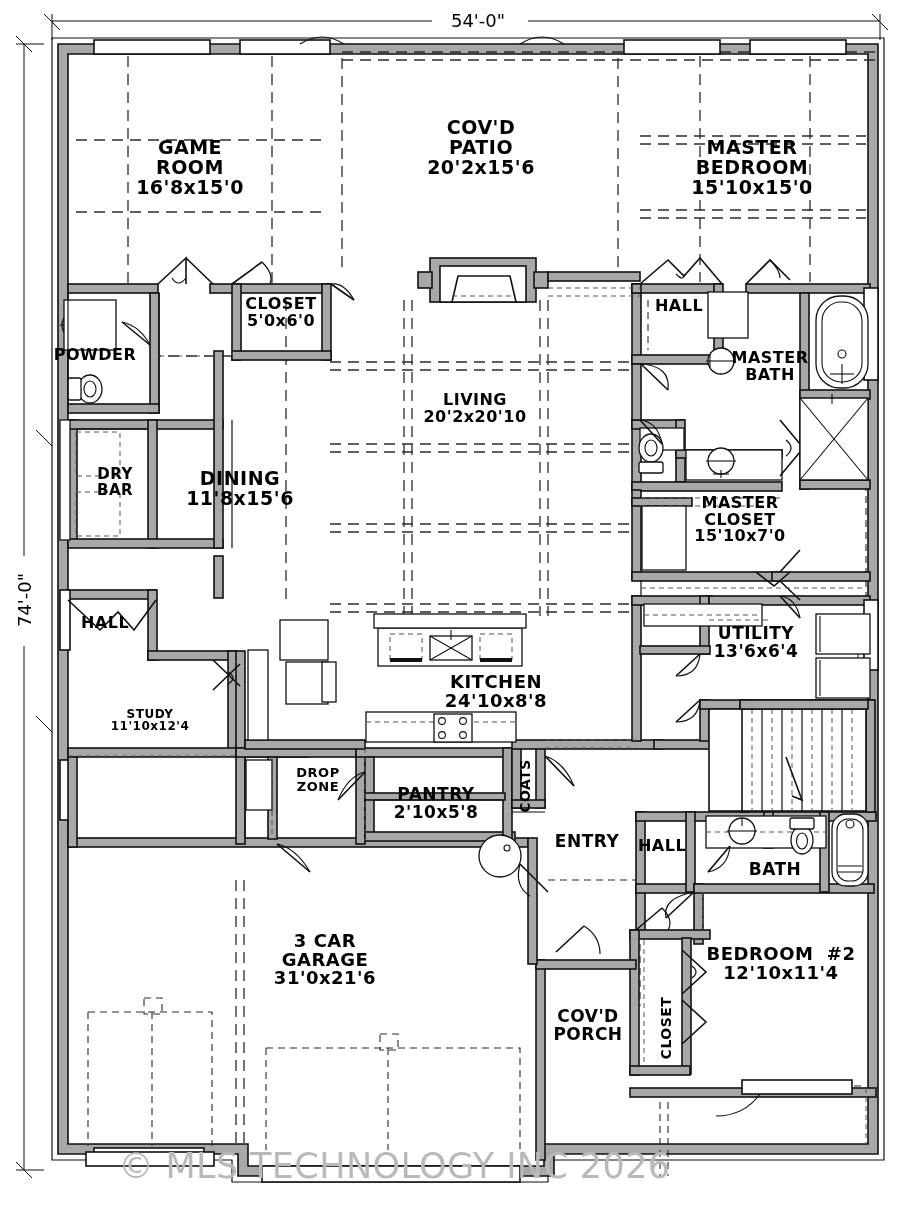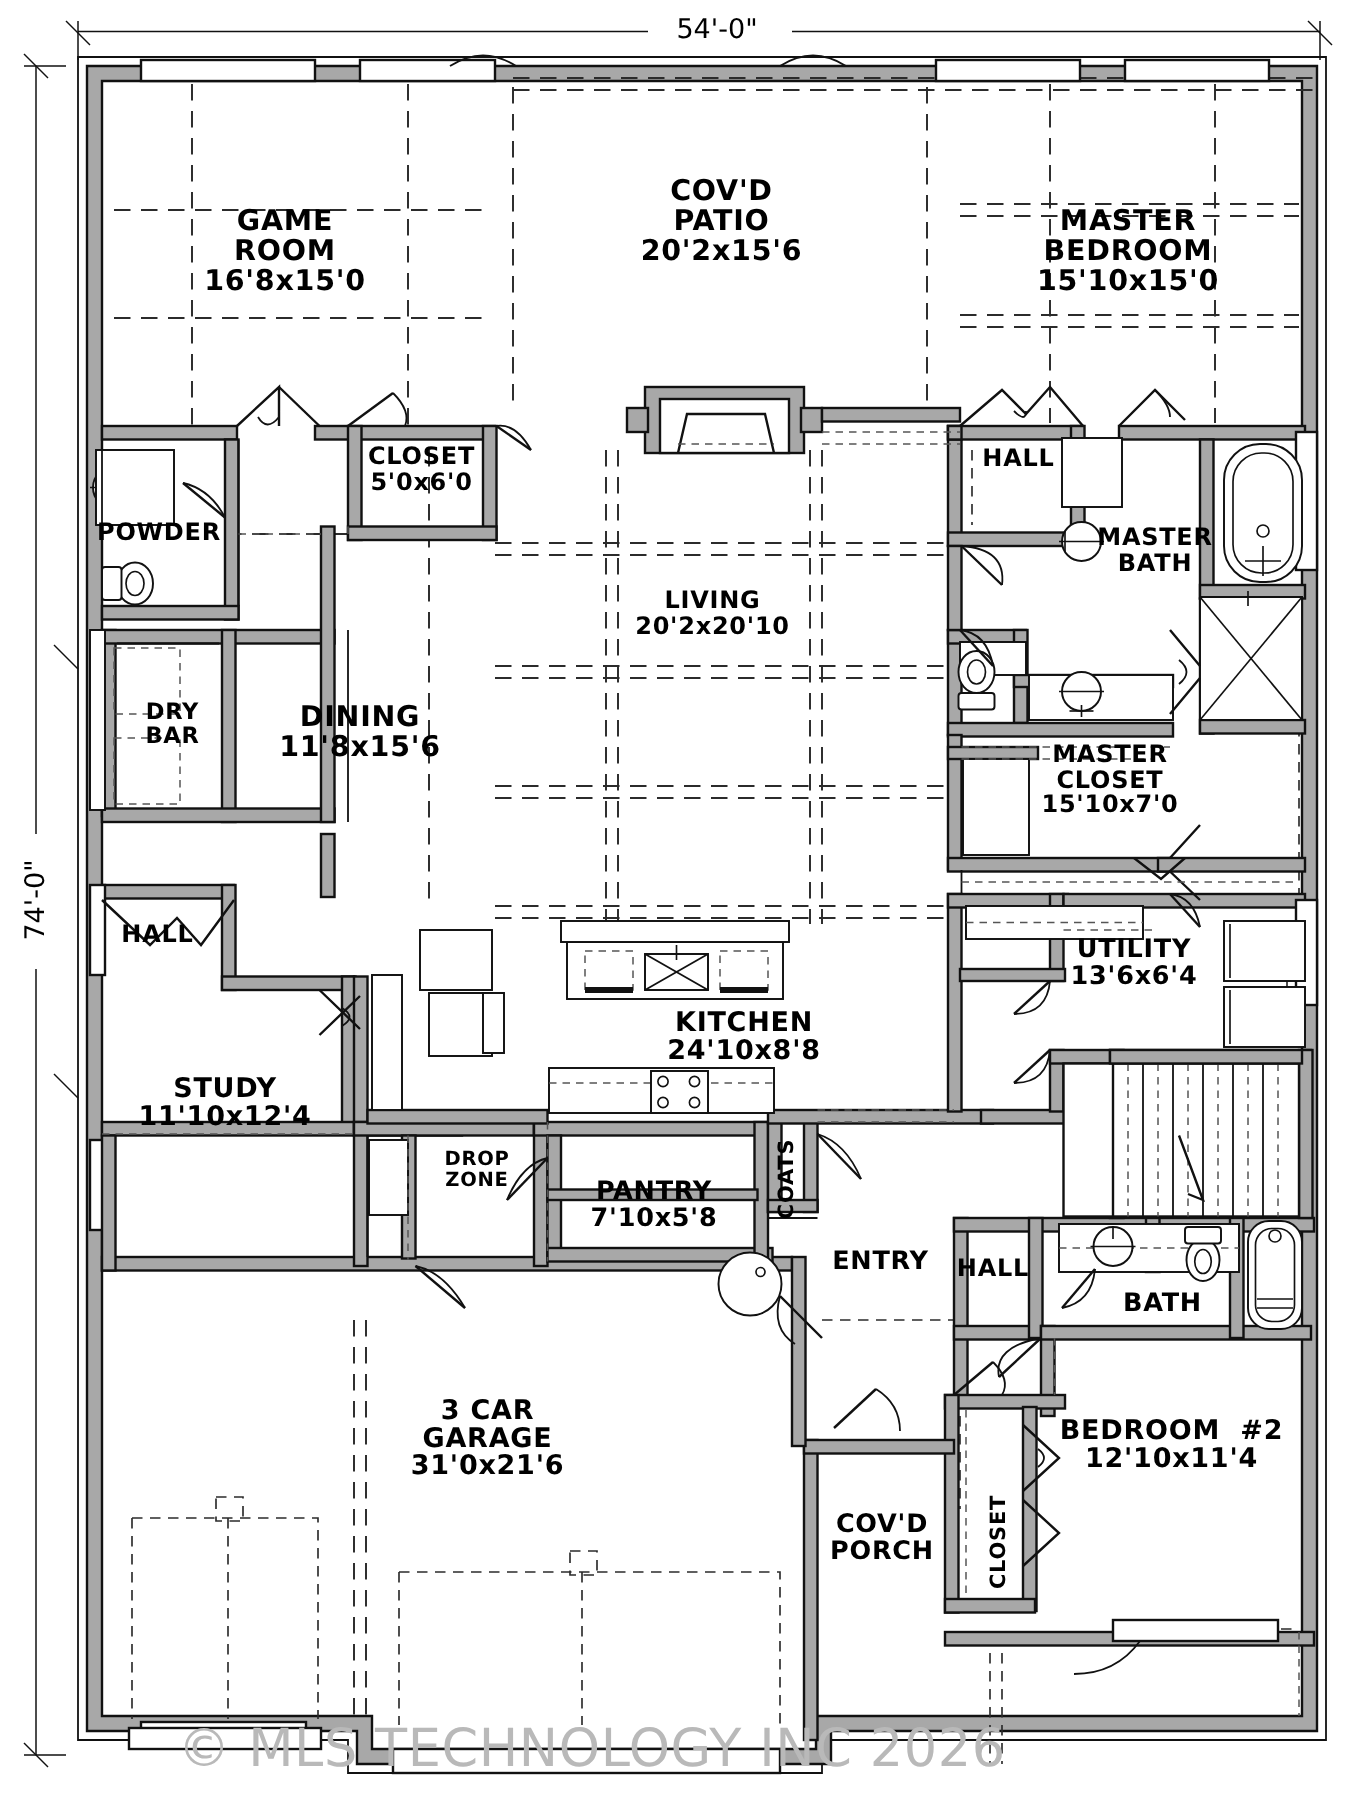--- a/index.html
+++ b/index.html
@@ -515,33 +515,33 @@
     <line class="dsh3" x1="272" y1="757" x2="272" y2="840"></line>
     <line class="dsh3" x1="866" y1="1088" x2="866" y2="1144"></line>
   </g>
 </svg>
 
 <div id="text-layer">
     <div class="lbl" style="left: 190px; top: 168px; font-size: 19px;"><span class="nm">GAME</span><span class="nm">ROOM</span><span class="dm">16'8x15'0</span></div>
     <div class="lbl" style="left: 481px; top: 148px; font-size: 19px;"><span class="nm">COV'D</span><span class="nm">PATIO</span><span class="dm">20'2x15'6</span></div>
     <div class="lbl" style="left: 752px; top: 168px; font-size: 19px;"><span class="nm">MASTER</span><span class="nm">BEDROOM</span><span class="dm">15'10x15'0</span></div>
     <div class="lbl" style="left: 281px; top: 313px; font-size: 16px;"><span class="nm">CLOSET</span><span class="dm">5'0x6'0</span></div>
-    <div class="lbl" style="left: 106px; top: 355px; font-size: 16px;"><span class="nm">POWDER</span></div>
+    <div class="lbl" style="left: 95px; top: 355px; font-size: 16px;"><span class="nm">POWDER</span></div>
     <div class="lbl" style="left: 679px; top: 306px; font-size: 16px;"><span class="nm">HALL</span></div>
     <div class="lbl" style="left: 770px; top: 367px; font-size: 16px;"><span class="nm">MASTER</span><span class="nm">BATH</span></div>
     <div class="lbl" style="left: 475px; top: 409px; font-size: 16px;"><span class="nm">LIVING</span><span class="dm">20'2x20'10</span></div>
     <div class="lbl" style="left: 115px; top: 483px; font-size: 15px;"><span class="nm">DRY</span><span class="nm">BAR</span></div>
     <div class="lbl" style="left: 240px; top: 489px; font-size: 19px;"><span class="nm">DINING</span><span class="dm">11'8x15'6</span></div>
     <div class="lbl" style="left: 740px; top: 520px; font-size: 16px;"><span class="nm">MASTER</span><span class="nm">CLOSET</span><span class="dm">15'10x7'0</span></div>
     <div class="lbl" style="left: 105px; top: 623px; font-size: 16px;"><span class="nm">HALL</span></div>
     <div class="lbl" style="left: 756px; top: 643px; font-size: 17px;"><span class="nm">UTILITY</span><span class="dm">13'6x6'4</span></div>
     <div class="lbl" style="left: 496px; top: 692px; font-size: 18px;"><span class="nm">KITCHEN</span><span class="dm">24'10x8'8</span></div>
-    <div class="lbl" style="left: 150px; top: 736px; font-size: 18px;"><span class="nm">STUDY</span><span class="dm">11'10x12'4</span></div>
+    <div class="lbl" style="left: 150px; top: 720px; font-size: 12px;"><span class="nm">STUDY</span><span class="dm">11'10x12'4</span></div>
     <div class="lbl" style="left: 318px; top: 780px; font-size: 13px;"><span class="nm">DROP</span><span class="nm">ZONE</span></div>
-    <div class="lbl" style="left: 436px; top: 804px; font-size: 17px;"><span class="nm">PANTRY</span><span class="dm">7'10x5'8</span></div>
+    <div class="lbl" style="left: 436px; top: 804px; font-size: 17px;"><span class="nm">PANTRY</span><span class="dm">2'10x5'8</span></div>
     <div class="lbl" style="left: 587px; top: 842px; font-size: 17px;"><span class="nm">ENTRY</span></div>
     <div class="lbl" style="left: 662px; top: 846px; font-size: 16px;"><span class="nm">HALL</span></div>
     <div class="lbl" style="left: 775px; top: 870px; font-size: 17px;"><span class="nm">BATH</span></div>
     <div class="lbl" style="left: 781px; top: 964px; font-size: 18px;"><span class="nm">BEDROOM  #2</span><span class="dm">12'10x11'4</span></div>
     <div class="lbl" style="left: 325px; top: 960px; font-size: 18px;"><span class="nm">3 CAR</span><span class="nm">GARAGE</span><span class="dm">31'0x21'6</span></div>
     <div class="lbl" style="left: 588px; top: 1026px; font-size: 17px;"><span class="nm">COV'D</span><span class="nm">PORCH</span></div>
     <div class="lbl vlbl" style="left: 525px; top: 786px; font-size: 14px; transform: translate(-50%, -50%) rotate(-90deg);">COATS</div>
     <div class="lbl vlbl" style="left: 666px; top: 1028px; font-size: 14px; transform: translate(-50%, -50%) rotate(-90deg);">CLOSET</div>
   </div>
 <div id="dim-layer">

